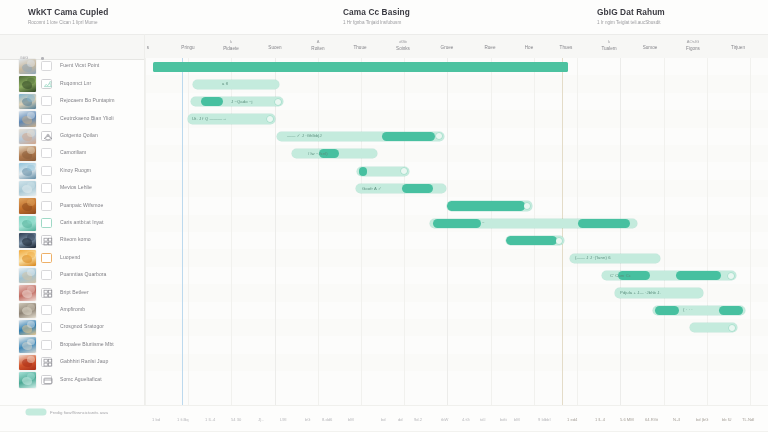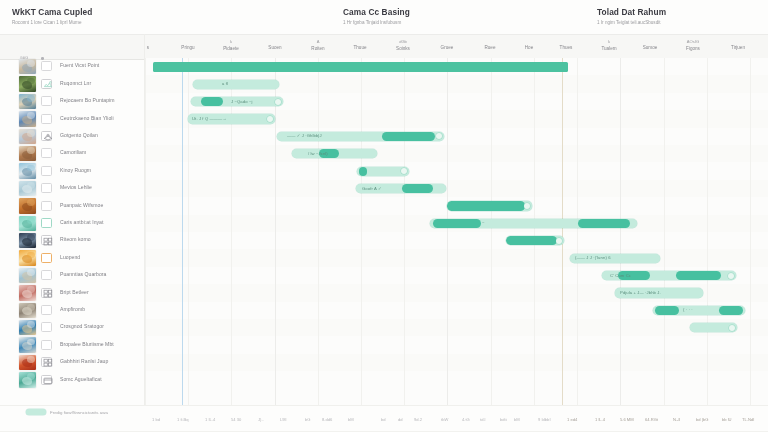--- a/index.html
+++ b/index.html
@@ -109,30 +109,30 @@
 
   .sidebar-div{position:absolute;left:144px;top:34px;width:1px;height:371px;background:#eeeeeb;}
   .bot-frame{position:absolute;left:0;top:431px;width:768px;height:1px;background:#f2f2ef;}
 </style>
 </head>
 <body>
 
 <div id="app">
 
   <div class="sec-titles soft" id="secTitles">
-      <div class="sec-title" style="left: 12px; top: 7px;">
+      <div class="sec-title" style="left: 28px; top: 7px;">
         <div class="st-main">WkKT Cama Cupled</div>
         <div class="st-sub">Roconnt 1 lore Cican 1 Iiprl Mume</div>
       </div>
       <div class="sec-title" style="left: 343px; top: 7px;">
         <div class="st-main">Cama Cc Basing</div>
         <div class="st-sub">1 Hr fgnba Tinjaid lnsfubusm</div>
       </div>
       <div class="sec-title" style="left: 597px; top: 7px;">
-        <div class="st-main">Tolad Dat Rahum</div>
+        <div class="st-main">GbIG Dat Rahum</div>
         <div class="st-sub">1 Ir ngim Teiglat teli.aucSbusdit</div>
       </div>
     </div>
 
   <div class="hdr-strip">
     <div class="soft" id="hdrCells" style="position:absolute;left:0;top:0;width:768px;height:24px;">
         <div class="hdr-cell" style="left: 130px; width: 36px;">
           <div class="hdr-lab nosup">s</div>
         </div>
         <div class="hdr-cell" style="left: 170px; width: 36px;">

